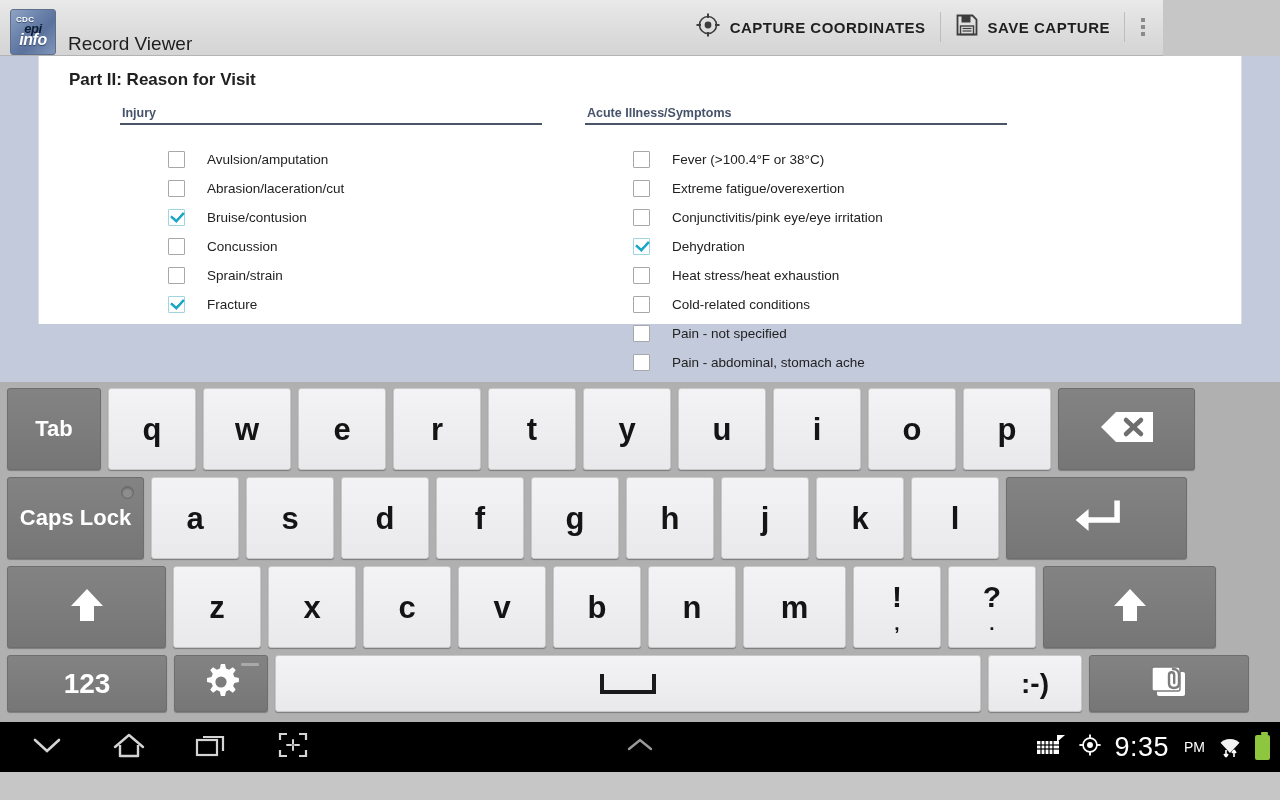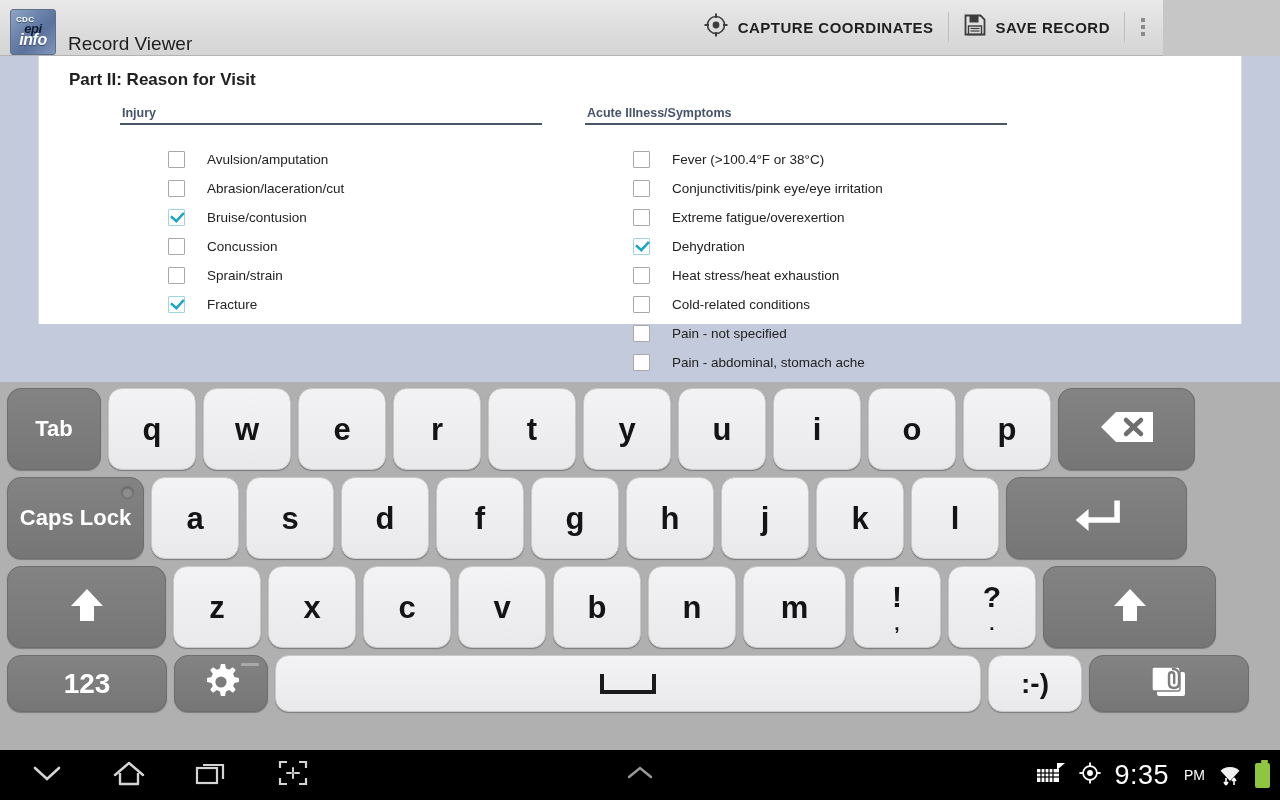--- a/index.html
+++ b/index.html
@@ -74,21 +74,21 @@
   }
   .cb-txt{ margin-left:22px; font-size:13.5px; color:#222; }
 
   
   .kb{
     position:absolute; left:0; top:382px; width:1280px; height:368px;
     background:#b0b0b0; padding:6px 7px 4px 7px;
   }
   .krow{ display:flex; gap:7px; margin-bottom:7px; }
   .key{
-    border-radius:14px; display:flex; align-items:center; justify-content:center;
+    border-radius:3px; display:flex; align-items:center; justify-content:center;
     position:relative; cursor:pointer; user-select:none;
     box-shadow:0 1px 1px rgba(0,0,0,.30);
     text-align:right;
   }
   .key.light{ background:#eeeef0; border:1px solid #c8c8c8;
               background-image:linear-gradient(#f3f3f5,#e9e9ec); }
   .key.dark{ background:#7c7c7c; border:1px solid #6e6e6e;
              background-image:linear-gradient(#838383,#767676); }
   .key.light .kc{ color:#141414; }
   .key.dark  .kc{ color:#fff; }
@@ -107,21 +107,21 @@
   .gear-mark{
     position:absolute; right:8px; top:7px; width:18px; height:3px; background:#a9a9a9; border-radius:1px;
   }
   .punct{ display:flex; flex-direction:column; align-items:center; line-height:1; }
   .punct .p1{ font-size:30px; font-weight:bold; color:#141414; }
   .punct .p2{ font-size:19px; font-weight:bold; color:#141414; margin-top:2px; }
   .space-glyph{ width:56px; height:20px; border:4px solid #1a1a1a; border-top:none; }
 
   
   .navbar{
-    position:absolute; left:0; top:750px; width:1280px; height:50px; background:#000;
+    position:absolute; left:0; top:722px; width:1280px; height:50px; background:#000;
     display:flex; align-items:center;
   }
   .nav-left{ display:flex; align-items:center; gap:36px; padding-left:24px; }
   .nav-btn{ width:46px; height:46px; display:flex; align-items:center; justify-content:center; cursor:pointer; }
   .nav-center{ position:absolute; left:50%; transform:translateX(-50%); }
   .sysicons{
     position:absolute; right:10px; display:flex; align-items:center; gap:12px; color:#fff;
   }
   .clock{ font-size:27px; color:#fff; font-weight:300; letter-spacing:.5px; }
   .ampm{ font-size:14px; color:#fff; margin-left:3px; font-weight:400; }
@@ -160,21 +160,21 @@
       <div class="ab-item">
         <span>
           <svg width="24" height="24" viewBox="0 0 24 24">
             <path d="M2.5 2.5h15l4 4v15h-19z" fill="none" stroke="#3d3d3d" stroke-width="1.8"></path>
             <rect x="6.5" y="2.5" width="9" height="7" fill="#3d3d3d"></rect>
             <rect x="5.5" y="13" width="13" height="8.5" fill="none" stroke="#3d3d3d" stroke-width="1.4"></rect>
             <line x1="7.5" y1="15.5" x2="16.5" y2="15.5" stroke="#3d3d3d" stroke-width="1.2"></line>
             <line x1="7.5" y1="18" x2="16.5" y2="18" stroke="#3d3d3d" stroke-width="1.2"></line>
           </svg>
         </span>
-        <span class="lbl">SAVE RECORD</span>
+        <span class="lbl">SAVE CAPTURE</span>
       </div>
       <div class="ab-sep"></div>
       <div class="ab-overflow">
         <i></i>
         <i></i>
         <i></i>
       </div>
     </div>
   </div>
 
@@ -217,25 +217,25 @@
         <div class="col right">
           <div class="sec-label">Acute Illness/Symptoms</div>
           <div class="sec-rule"></div>
           <div class="cb-list">
             <div class="cb-row">
               <span class="cb"></span>
               <span class="cb-txt">Fever (&gt;100.4°F or 38°C)</span>
             </div>
             <div class="cb-row">
               <span class="cb"></span>
+              <span class="cb-txt">Extreme fatigue/overexertion</span>
+            </div>
+            <div class="cb-row">
+              <span class="cb"></span>
               <span class="cb-txt">Conjunctivitis/pink eye/eye irritation</span>
-            </div>
-            <div class="cb-row">
-              <span class="cb"></span>
-              <span class="cb-txt">Extreme fatigue/overexertion</span>
             </div>
             <div class="cb-row">
               <span class="cb on"></span>
               <span class="cb-txt">Dehydration</span>
             </div>
             <div class="cb-row">
               <span class="cb"></span>
               <span class="cb-txt">Heat stress/heat exhaustion</span>
             </div>
             <div class="cb-row">

